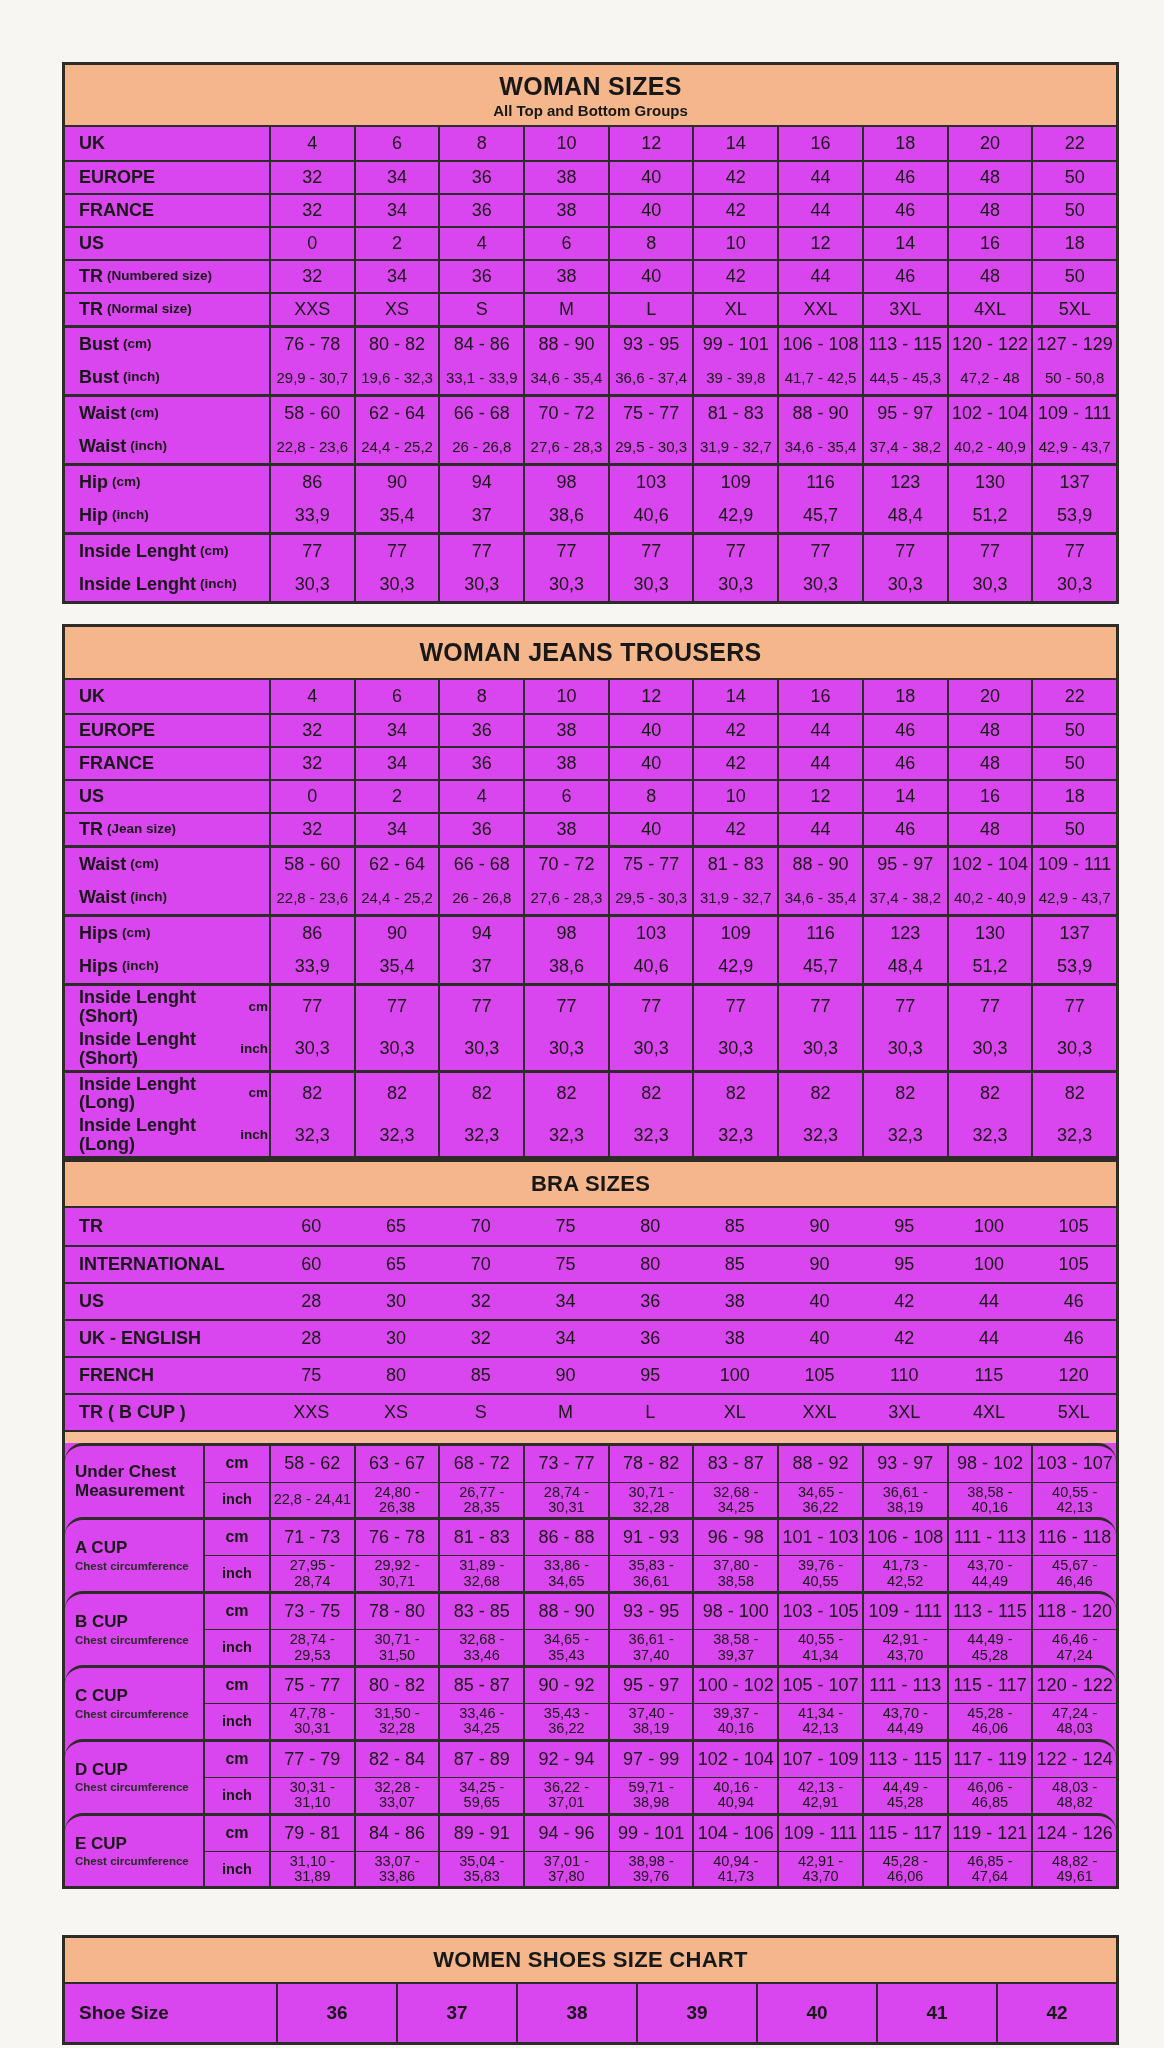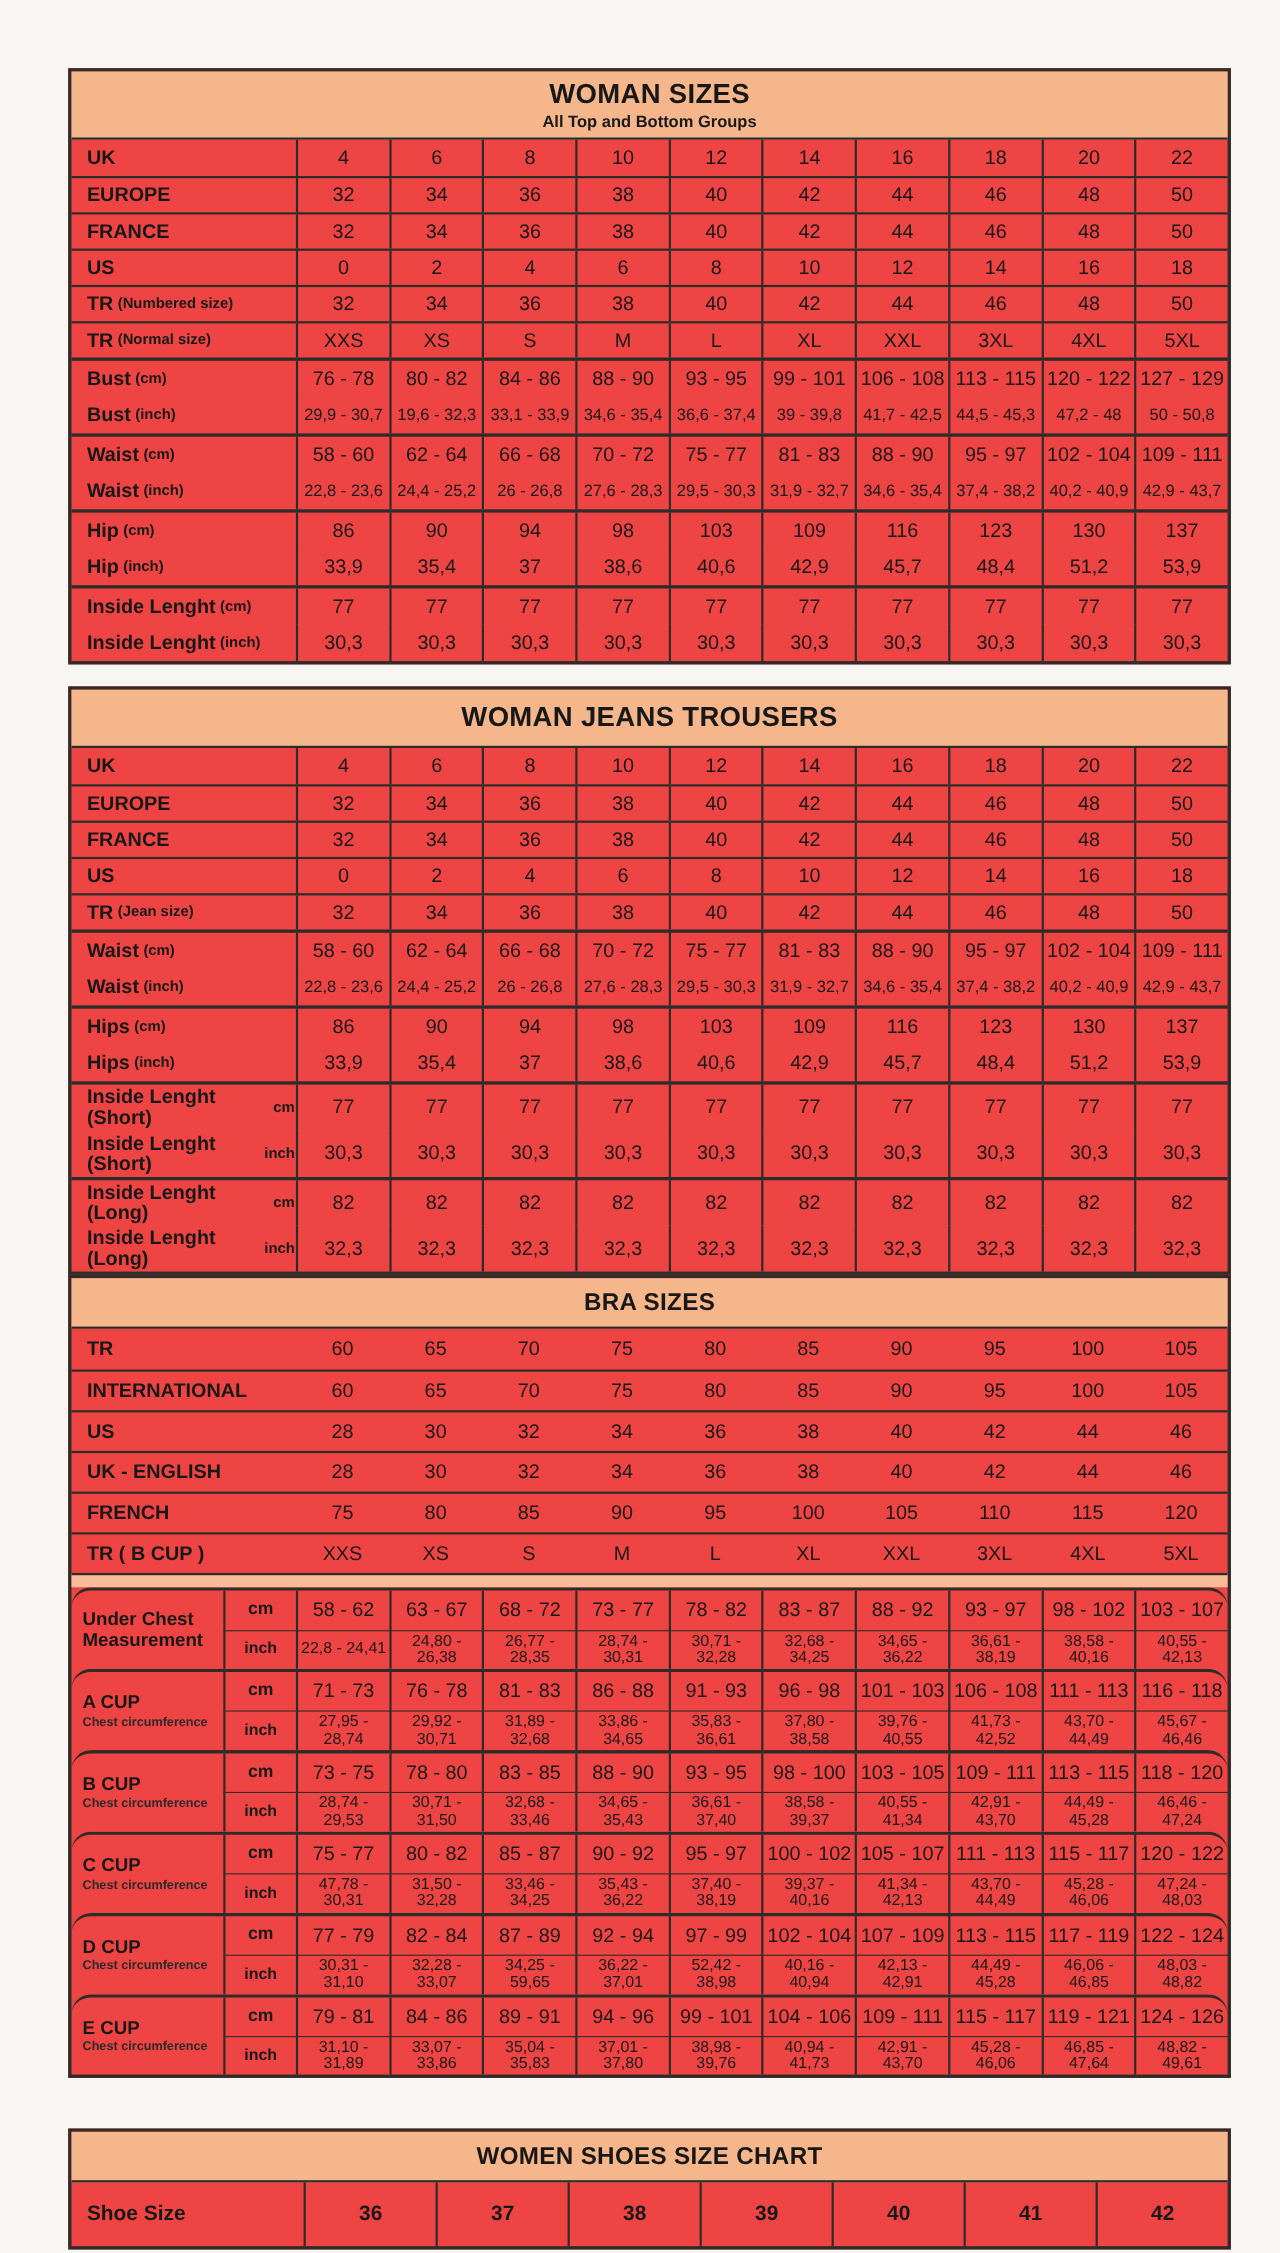--- a/index.html
+++ b/index.html
@@ -13,21 +13,21 @@
   body{
     background:var(--bg);
     color:var(--text);
     font-family:"Liberation Sans","DejaVu Sans",sans-serif;
     -webkit-font-smoothing:antialiased;
   }
   .page{width:1164px;height:2048px;padding-top:62px;overflow:hidden;}
   .tbl{
     width:1057px;
     margin-left:62px;
-    background:#ef4444;
+    background:#d946ef;
     border:3px solid var(--line);
   }
   .thead{
     background:var(--peach);
     text-align:center;
     padding:7px 4px 6px 4px;
     border-bottom:2.5px solid var(--line);
   }
   .thead .title{font-size:25px;font-weight:800;letter-spacing:.3px;}
   .thead .subtitle{font-size:15px;font-weight:700;margin-top:1px;}
@@ -776,21 +776,21 @@
           <div class="cell r1 bval">102 - 104</div>
           <div class="cell r1 bval">107 - 109</div>
           <div class="cell r1 bval">113 - 115</div>
           <div class="cell r1 bval">117 - 119</div>
           <div class="cell r1 bval">122 - 124</div>
           <div class="cell unit r2">inch</div>
           <div class="cell r2">30,31 - 31,10</div>
           <div class="cell r2">32,28 - 33,07</div>
           <div class="cell r2">34,25 - 59,65</div>
           <div class="cell r2">36,22 - 37,01</div>
-          <div class="cell r2">52,42 - 38,98</div>
+          <div class="cell r2">59,71 - 38,98</div>
           <div class="cell r2">40,16 - 40,94</div>
           <div class="cell r2">42,13 - 42,91</div>
           <div class="cell r2">44,49 - 45,28</div>
           <div class="cell r2">46,06 - 46,85</div>
           <div class="cell r2">48,03 - 48,82</div>
         </div>
         <div class="bgroup">
           <div class="cell cup-label">
             <div class="lbl-main">E CUP</div>
             <div class="lbl-sub">Chest circumference</div>

